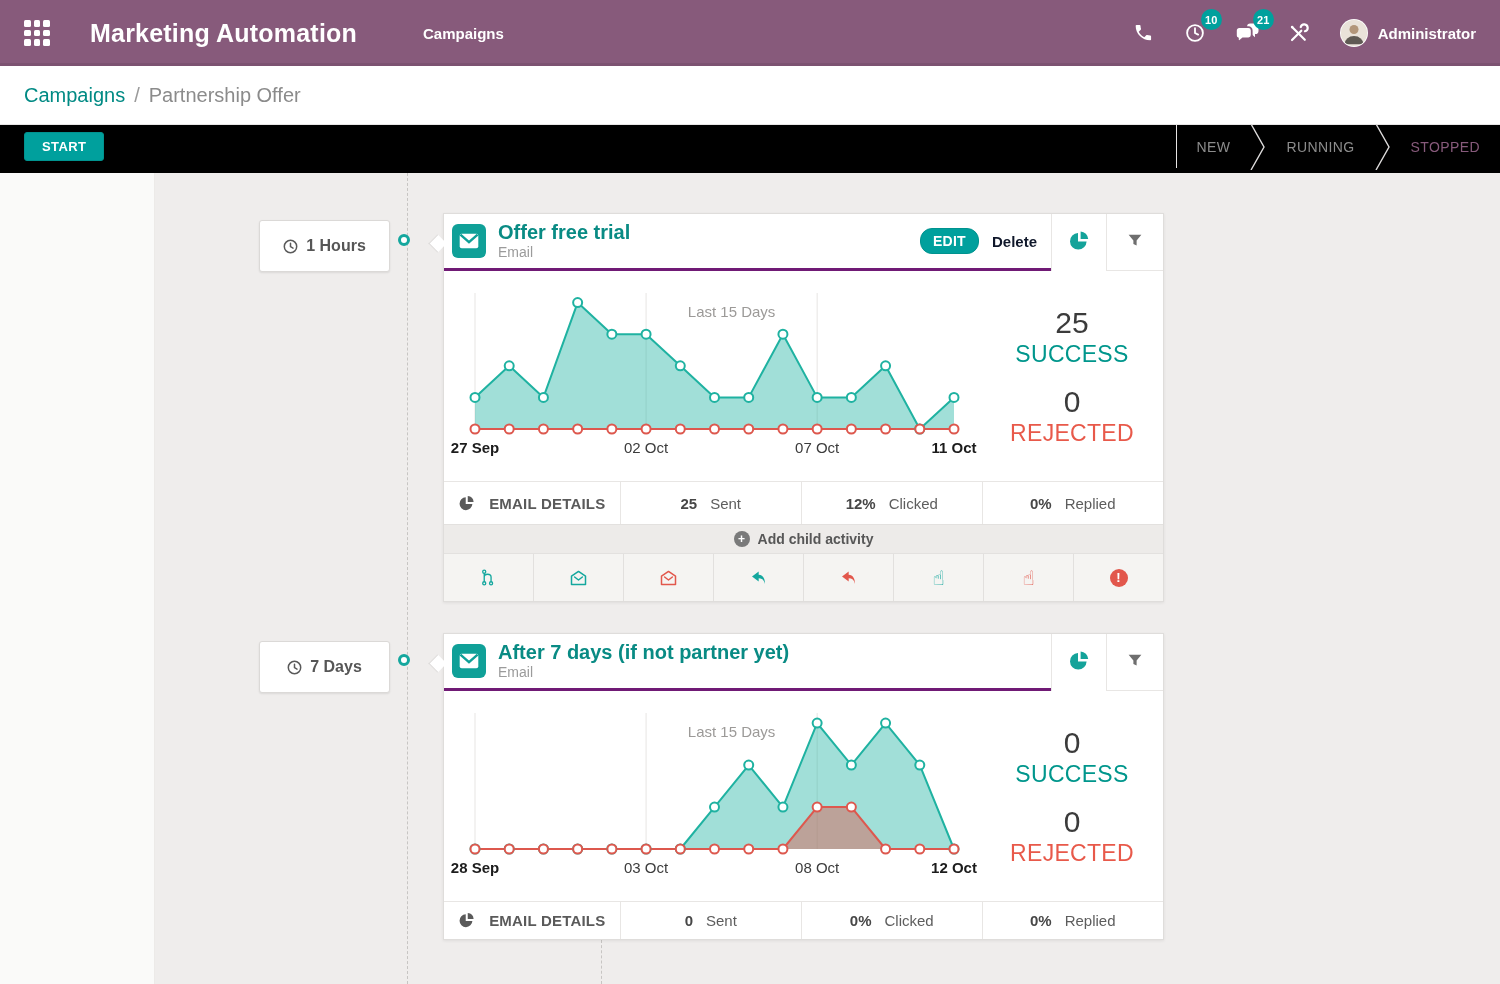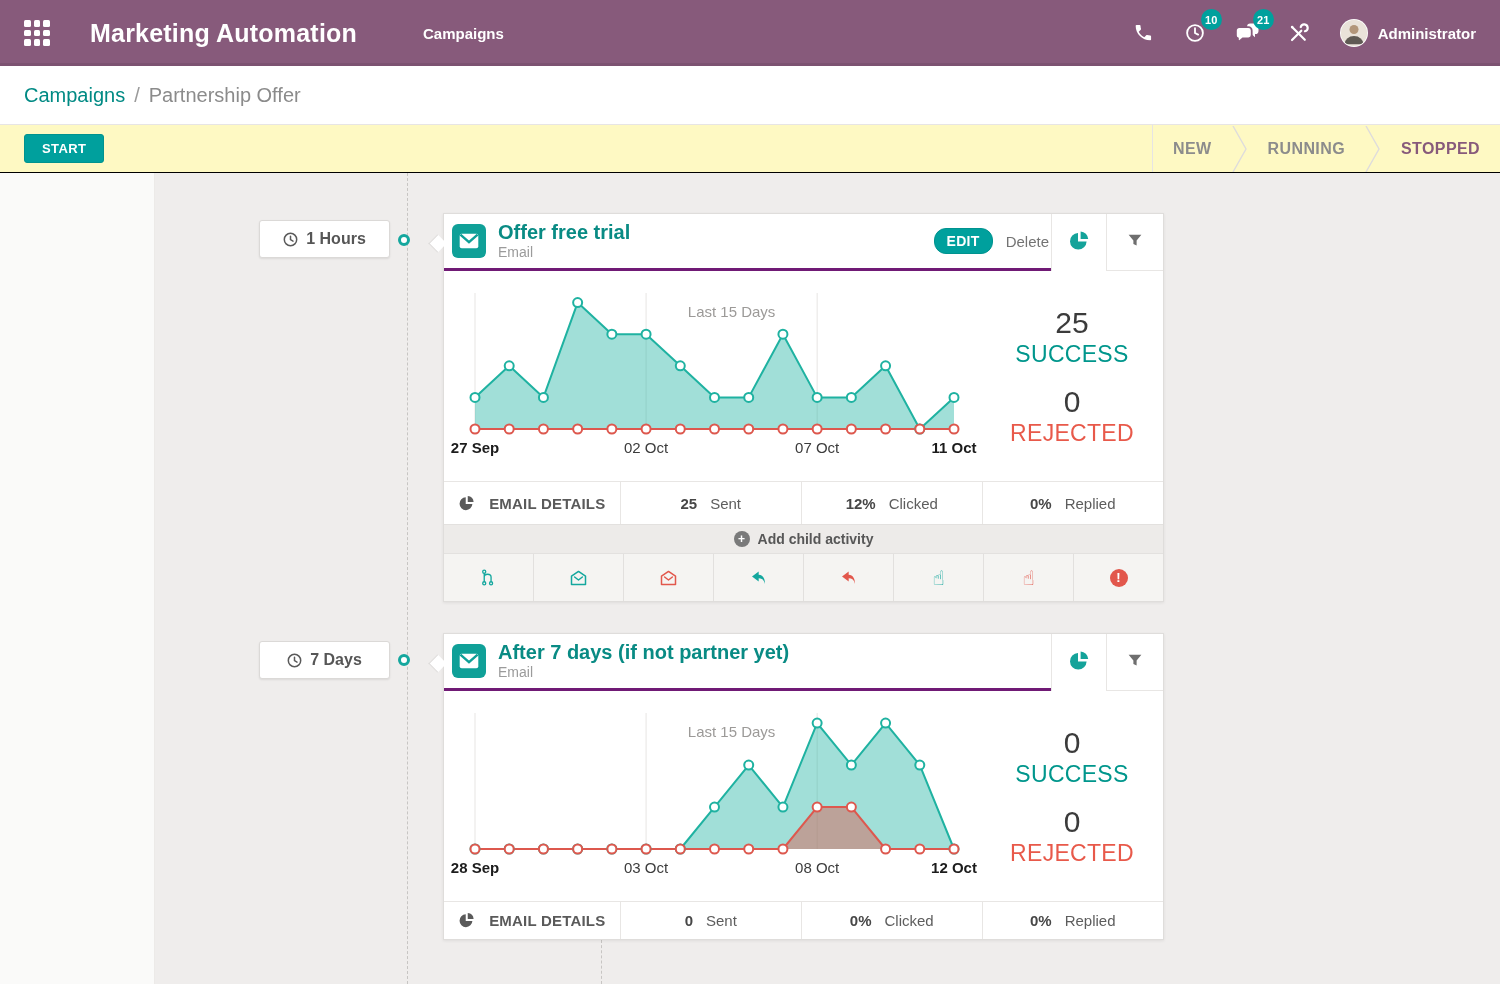--- a/index.html
+++ b/index.html
@@ -26,56 +26,56 @@
   .user-name { margin-left:10px; font-size:15px; font-weight:600; }
 
   
   .breadcrumb-bar { position:absolute; top:66px; left:0; right:0; height:59px; background:#fff;
                     border-bottom:1px solid #e7e5e5; display:flex; align-items:center; padding-left:24px; }
   .bc-parent { color:#008a84; font-size:20px; cursor:pointer; }
   .bc-sep { color:#9a9a9a; font-size:20px; margin:0 9px; }
   .bc-current { color:#8b8b8b; font-size:20px; }
 
   
-  .control-bar { position:absolute; top:125px; left:0; right:0; height:48px; background:#fef9c3;
-                 border-bottom:1px solid #000000; display:flex; align-items:stretch; justify-content:space-between; }
+  .control-bar { position:absolute; top:125px; left:0; right:0; height:48px; background:#000000;
+                 border-bottom:5px solid #000000; display:flex; align-items:stretch; justify-content:space-between; }
   .start-btn { align-self:center; margin-left:24px; background:#00A09D; border:1px solid #00938f; color:#fff;
                font-family:inherit; font-size:13px; font-weight:bold; letter-spacing:.4px; padding:6px 17px;
                border-radius:3px; cursor:pointer; }
   .stages { display:flex; align-items:stretch; border-left:1px solid #e6e4e4; }
-  .stage { display:flex; align-items:center; padding:0 20px; font-size:16px; font-weight:bold;
+  .stage { display:flex; align-items:center; padding:0 20px; font-size:14px; font-weight:normal;
            color:#8c8c8c; letter-spacing:.4px; cursor:pointer; }
   .stage.active { color:#875A7B; }
   .stage-chev { display:flex; align-items:center; }
 
   
   .content { position:absolute; top:173px; left:0; right:0; bottom:0; background:#efedec; }
   .left-strip { position:absolute; left:0; top:0; width:155px; height:100%; background:#fafaf9; border-right:1px solid #eceae8; }
   .vline { position:absolute; width:0; border-left:1px dashed #c7c5c3; }
-  .delay-pill { position:absolute; width:131px; height:38px; background:#fff; border:1px solid #dbd9d7;
+  .delay-pill { position:absolute; width:131px; height:52px; background:#fff; border:1px solid #dbd9d7;
                 border-radius:3px; box-shadow:0 1px 2px rgba(0,0,0,.09); display:flex; align-items:center;
                 justify-content:center; gap:8px; font-size:16px; font-weight:bold; color:#565656; z-index:3; cursor:pointer; }
   .node-circle { position:absolute; width:12px; height:12px; background:#fff; border:3px solid #14a79e;
                  border-radius:50%; z-index:2; }
   .card-arrow { position:absolute; width:13px; height:13px; background:#fff; border-left:1px solid #dcdad8;
                 border-bottom:1px solid #dcdad8; transform:rotate(45deg); z-index:3; }
 
   
   .card { position:absolute; left:443px; width:721px; background:#fff; border:1px solid #dfdddb;
           box-shadow:0 1px 3px rgba(0,0,0,.07); z-index:2; }
   .card-header { display:flex; align-items:stretch; height:57px; }
   .ch-main { flex:1; display:flex; align-items:center; padding-left:8px; border-bottom:3px solid #701a75; min-width:0; }
   .activity-icon { width:34px; height:34px; min-width:34px; background:#0fa098; border-radius:6px;
                    display:flex; align-items:center; justify-content:center; margin-right:12px; }
   .activity-titles { flex:1; min-width:0; }
   .activity-title { font-size:20px; font-weight:bold; color:#098b84; line-height:1.08; white-space:nowrap; cursor:pointer; }
   .activity-sub { font-size:14px; color:#9b9b9b; margin-top:1px; }
   .edit-btn { background:#00A09D; border:1px solid #00938f; color:#fff; font-family:inherit; font-size:14px;
               font-weight:bold; letter-spacing:.3px; padding:4px 12px; border-radius:12px; margin-right:13px; cursor:pointer;margin-left:47px; }
-  .delete-link { color:#737373; font-size:15px; font-weight:normal; margin-right:2px; cursor:pointer; }
+  .delete-link { color:#0f172a; font-size:15px; font-weight:bold; margin-right:14px; cursor:pointer; }
   .tab { width:55px; display:flex; align-items:center; justify-content:center; border-left:1px solid #e8e6e4; cursor:pointer; }
   .tab.filter-tab { width:57px; border-bottom:1px solid #e8e6e4; }
   .tab .pie-glyph { color:#14a39a; }
 
   .card-body { display:flex; height:210px; }
   .chart-wrap { width:537px; height:210px; }
   .chart-wrap svg text { font-family:"Liberation Sans", sans-serif; }
   .kpis { flex:1; display:flex; flex-direction:column; align-items:center; justify-content:center; }
   .kpi-block { text-align:center; }
   .kpi-block + .kpi-block { margin-top:17px; }

